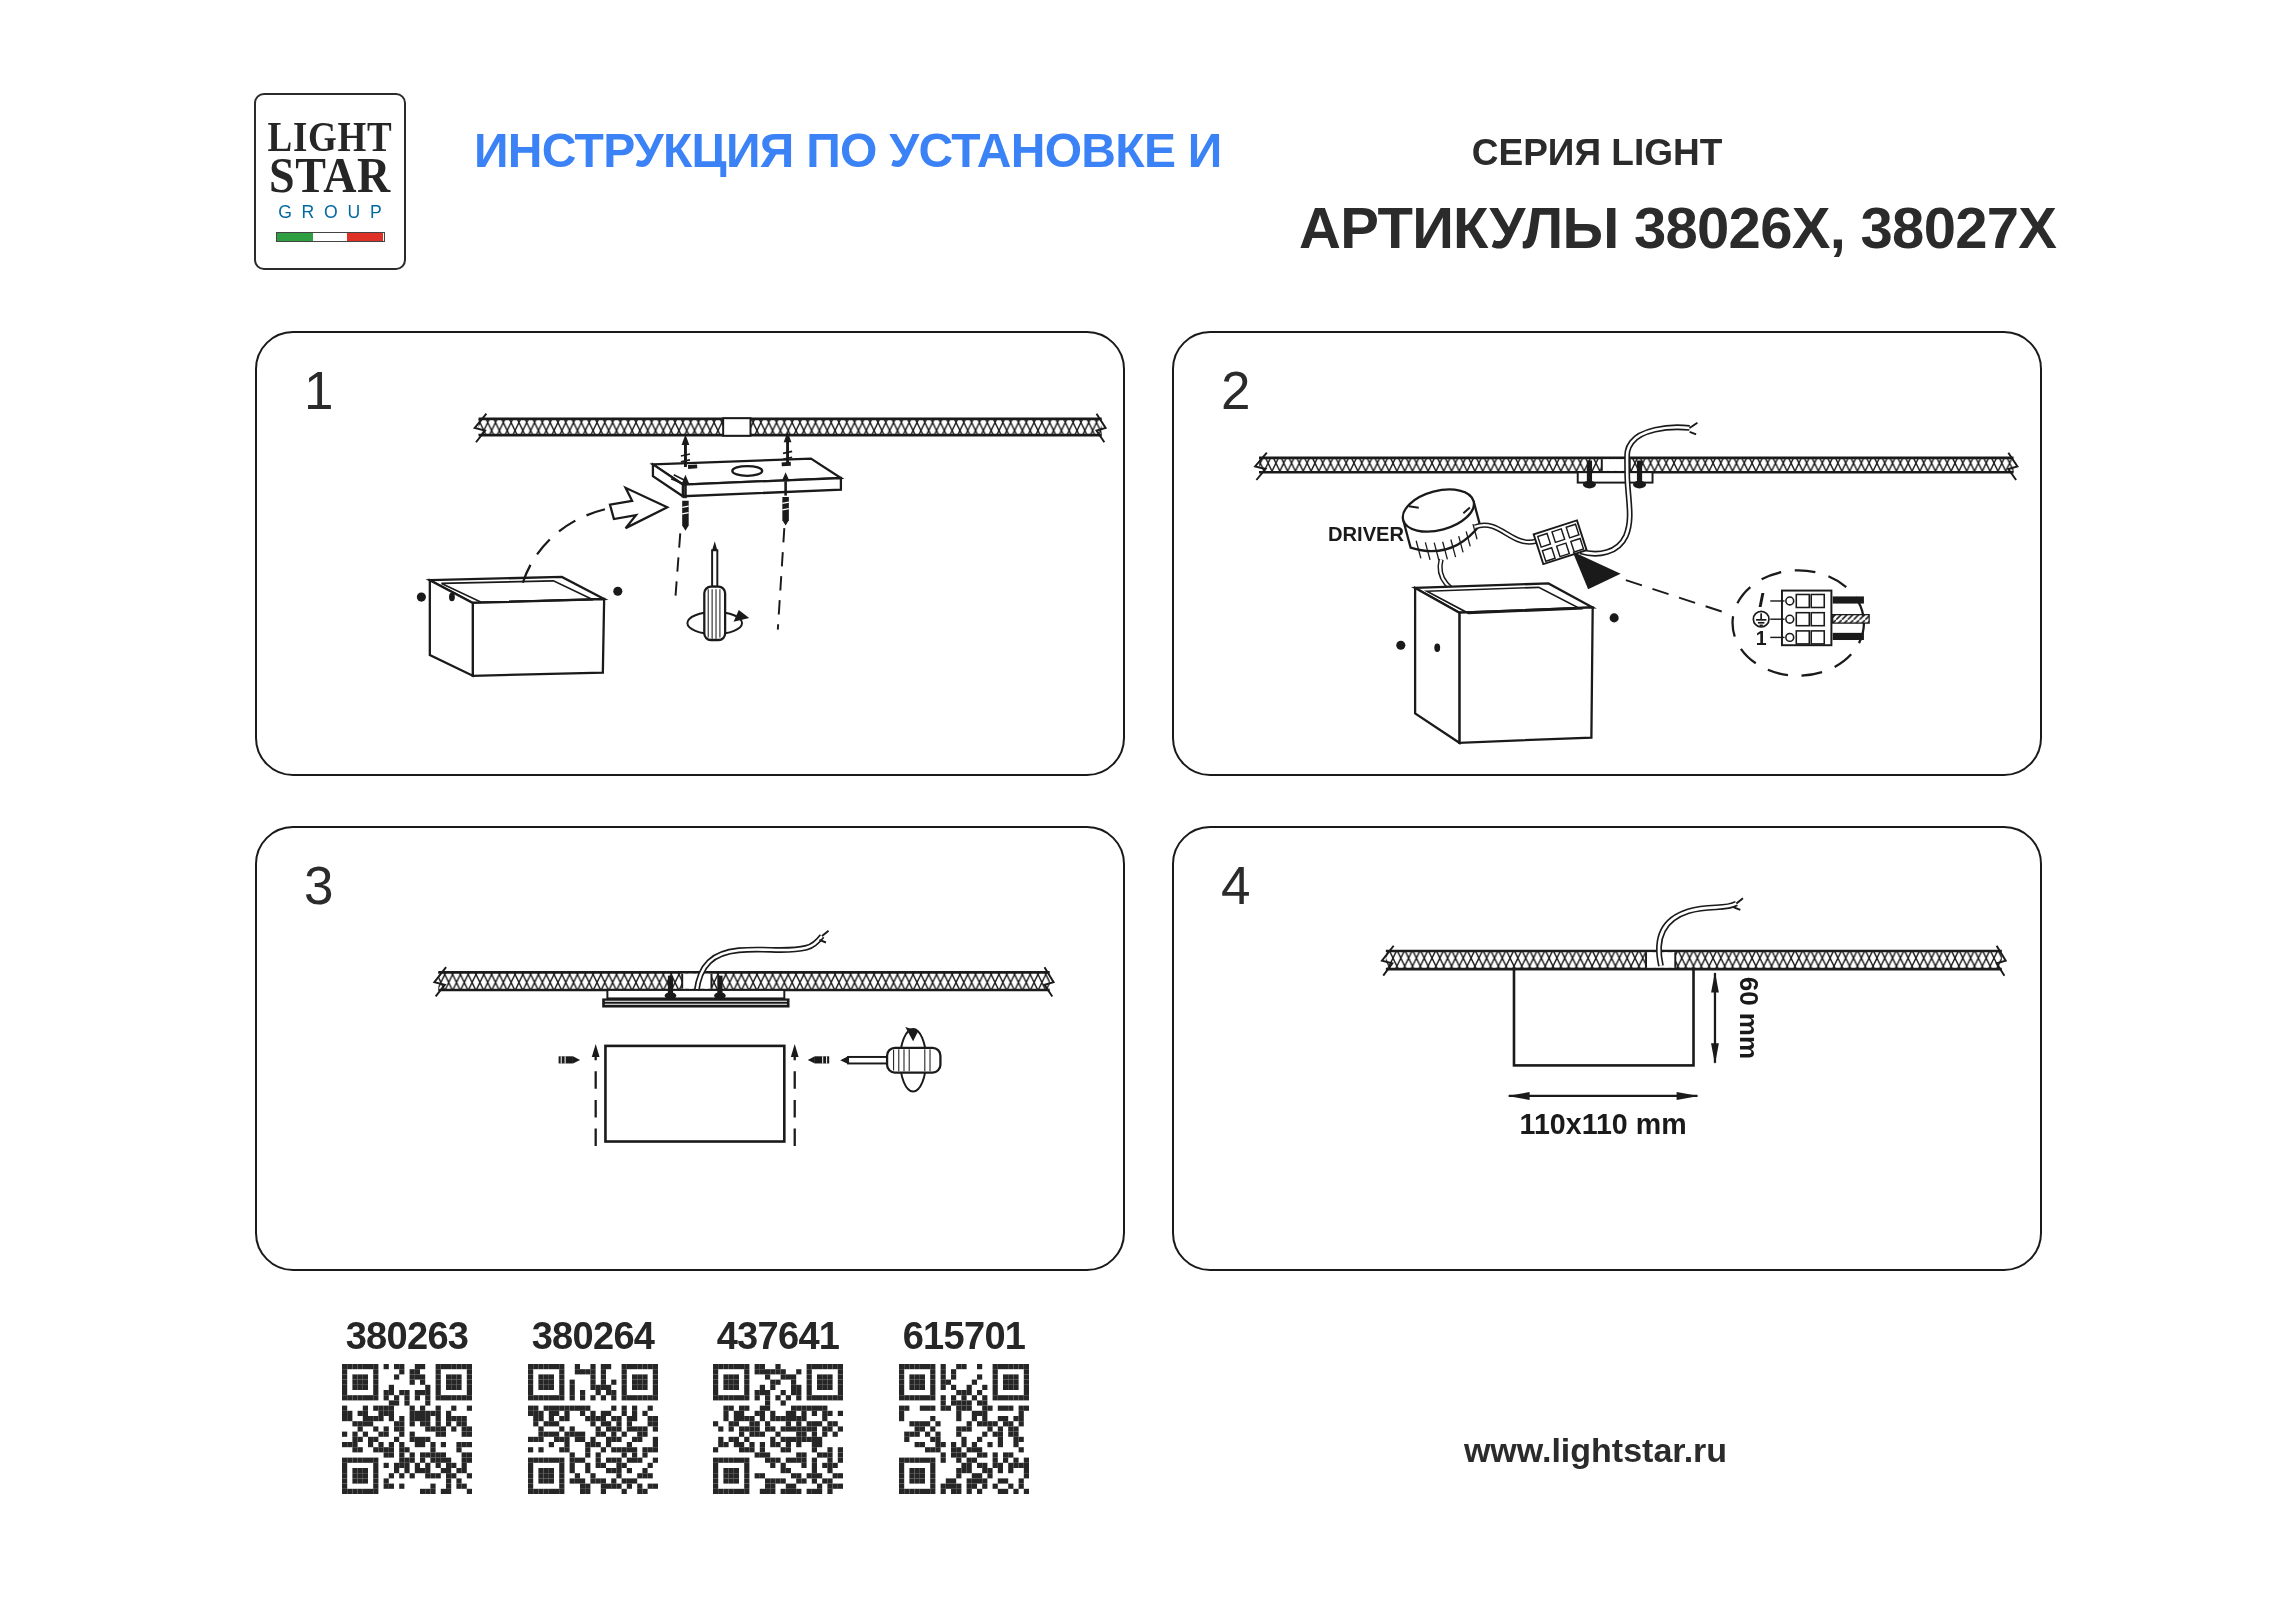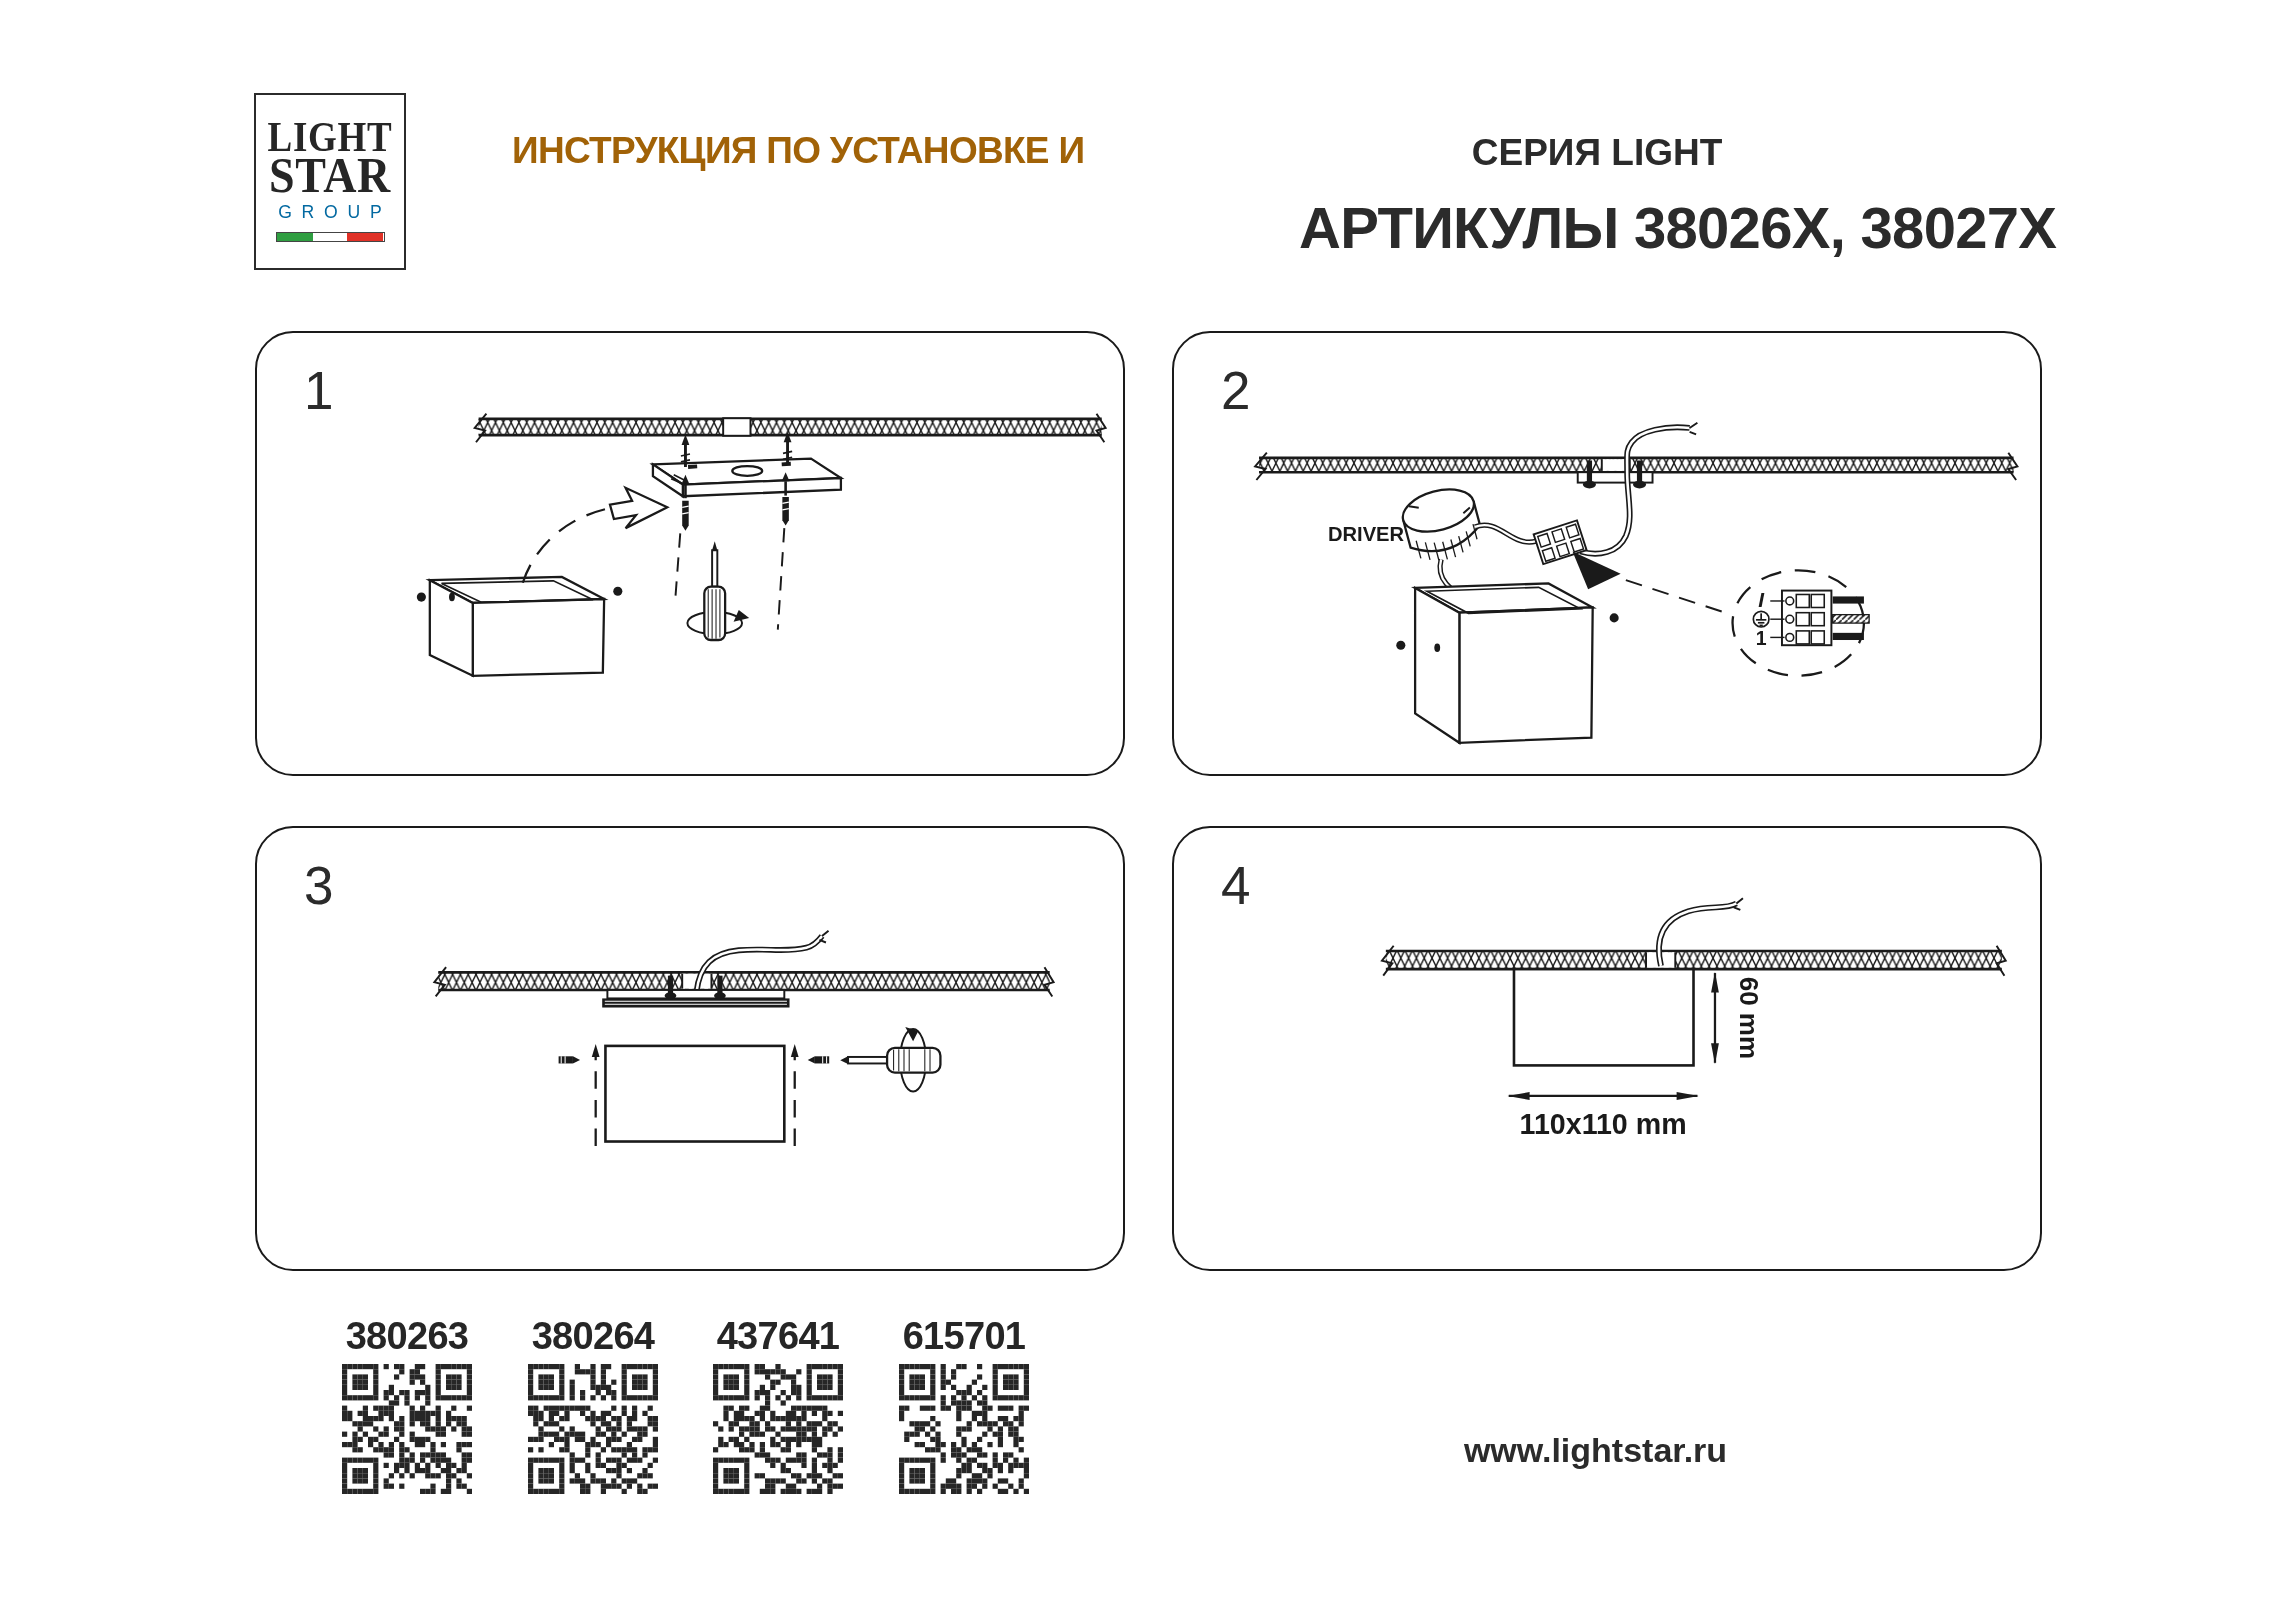--- a/index.html
+++ b/index.html
@@ -1,30 +1,30 @@
 <!DOCTYPE html>
 <html style="font-size:10.4px"><head>
 <meta charset="utf-8">
 <style>
   html,body{margin:0;padding:0;}
   body{width:2284px;height:1616px;background:#ffffff;position:relative;
        font-family:"Liberation Sans",sans-serif;color:#262626;}
-  .abs{position:absolute;}
+  .abs{position:absolute;border-radius:10px;}
   
   .logo-box{left:254px;top:93px;width:148px;height:173px;border:2px solid #2b2b2b;
             display:flex;flex-direction:column;align-items:center;justify-content:center;background:#fff;}
   .logo-light{font-family:"Liberation Serif",serif;font-weight:700;font-size:37px;line-height:34px;letter-spacing:0.7px;transform:scaleY(1.12);}
   .logo-star{font-family:"Liberation Serif",serif;font-weight:700;font-size:46px;line-height:40px;letter-spacing:0.7px;transform:scaleY(1.1);}
   .logo-group{font-size:17.6px;font-weight:400;letter-spacing:9.8px;margin:6.5px 0 0 9.8px;color:#0369a1;}
   .flag{margin-top:9px;width:107px;height:8.5px;border:1.3px solid #444;display:flex;}
   .flag div{height:100%;}
   .flag .g{width:34%;background:#2f9e41;}
   .flag .w{width:32%;background:#ffffff;}
   .flag .r{width:34%;background:#e03127;}
-  .title{left:474px;top:117px;font-size:37px;line-height:67px;font-weight:700;letter-spacing:-0.7px;color:#a16207;white-space:nowrap;margin-left:38px;}
+  .title{left:474px;top:117px;font-size:48px;line-height:67px;font-weight:700;letter-spacing:-0.7px;color:#3b82f6;white-space:nowrap;}
   .series{left:1299px;top:132px;width:596px;text-align:center;font-size:37px;font-weight:700;color:#2b2b2b;}
   .articles{left:1299px;top:194px;width:596px;text-align:center;font-size:58px;font-weight:700;letter-spacing:-0.7px;color:#2b2b2b;white-space:nowrap;}
   
   .panel{width:866px;height:441px;border:2px solid #1a1a1a;border-radius:38px;background:#fff;}
   .p1{left:255px;top:331px;} .p2{left:1172px;top:331px;}
   .p3{left:255px;top:826px;} .p4{left:1172px;top:826px;}
   .panel-number{position:absolute;left:47px;top:27px;font-size:53px;font-weight:400;color:#2b2b2b;}
   .panel svg.diagram{position:absolute;left:0;top:0;width:866px;height:441px;}
   svg text{font-family:"Liberation Sans",sans-serif;fill:#1a1a1a;}
   

